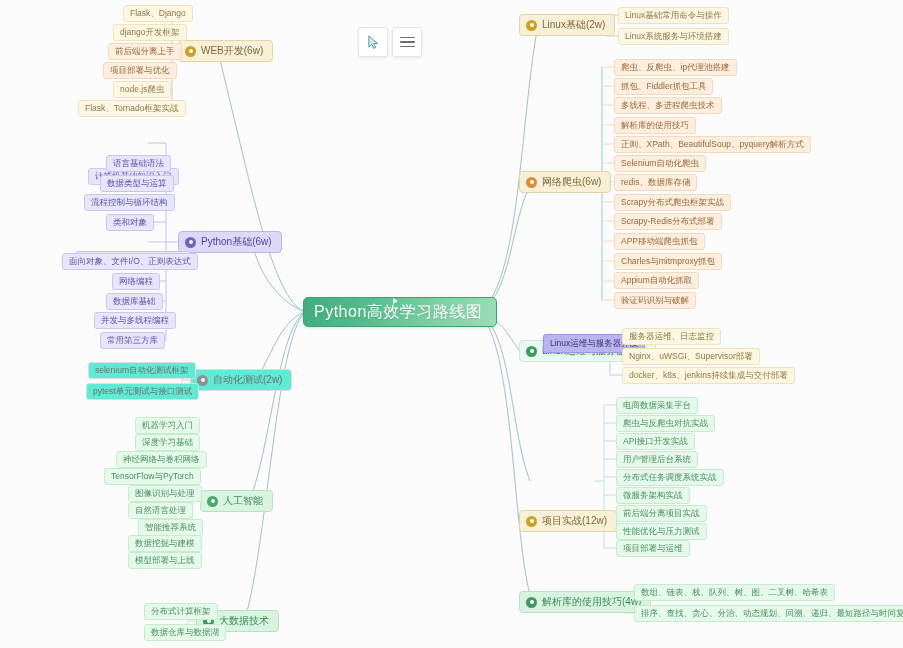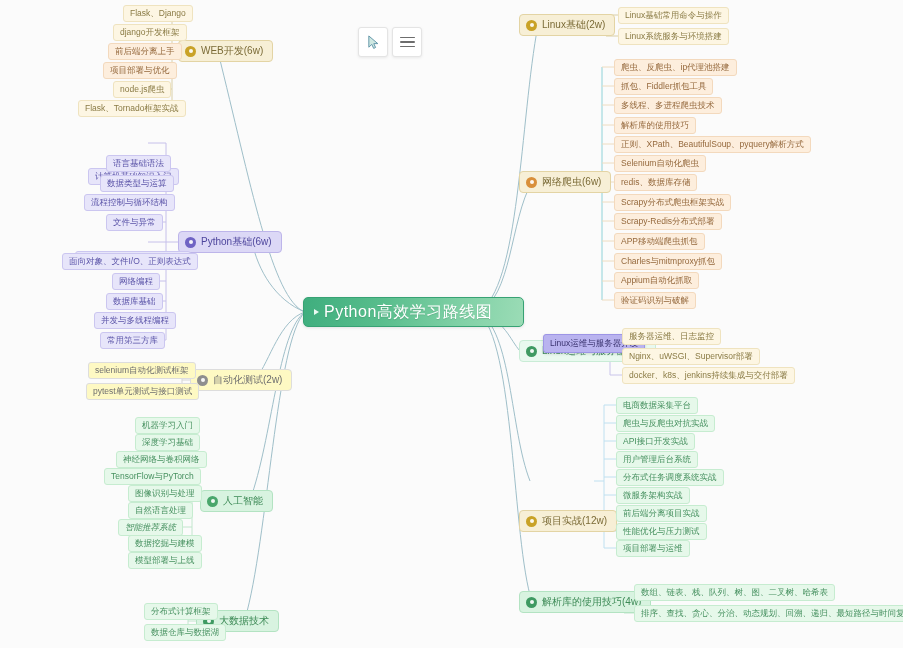--- a/index.html
+++ b/index.html
@@ -22,25 +22,26 @@
     line-height:1;
   }
 
   
   .center-node{
     background:linear-gradient(100deg,#3fae7e 0%,#58bd8c 35%,#7fd0a5 70%,#9bdcb6 100%);
     border:1px solid #37a274;
     border-radius:5px;
     color:#ffffff;
     font-size:16px;
-    padding:0 31px 0 10px;
+    padding:0 14px 0 10px;
     height:30px;
     letter-spacing:.5px;
     text-shadow:0 1px 1px rgba(0,0,0,.12);
     box-shadow:0 1px 3px rgba(0,0,0,.10);
+    flex-direction:column;
   }
   .center-node .bullet{
     width:0;height:0;
     border-left:5px solid #eafaf2;
     border-top:3.5px solid transparent;
     border-bottom:3.5px solid transparent;
     margin-right:5px;
   }
 
   
@@ -69,21 +70,21 @@
     border-radius:3px;
     border:1px solid transparent;
   }
 
   
   .c-cream      {background:#fdf6e3;border-color:#efe3bf;color:#8a7b45;}
   .c-cream-d    {background:#f7efd6;border-color:#e3d4a4;color:#7b6b37;}
   .c-peach      {background:#fdeedd;border-color:#f3d9bd;color:#95693d;}
   .c-purple     {background:#e7e5fa;border-color:#cbc6f0;color:#5b54a8;}
   .c-purple-d   {background:#dcd8f6;border-color:#bdb5ea;color:#4e469d;}
-  .c-gray       {background:#fef9c3;border-color:#dddddd;color:#6f6f6f;}
+  .c-gray       {background:#5eead4;border-color:#dddddd;color:#6f6f6f;}
   .c-green      {background:#e6f8ea;border-color:#c6ecd0;color:#479160;}
   .c-green-d    {background:#d8f3e0;border-color:#b3e3c2;color:#3d8a56;text-align:right;}
   .c-mint       {background:#e9f9ef;border-color:#c9ecd6;color:#3f8a5e;}
 
   .d-gold   {background:#c9a227;}
   .d-orange {background:#d98f3a;}
   .d-purple {background:#6f63c4;}
   .d-gray   {background:#8e8e8e;}
   .d-green  {background:#4aa76c;}
   .d-green2 {background:#3f9a62;}
@@ -282,21 +283,21 @@
   <div class="node leaf c-cream" style="left:78px;top:100px;">Flask、Tornado框架实战</div>
 
   <div class="node branch c-purple-d" style="left:178px;top:231px;">
     <span class="dot d-purple"></span>
     <span>Python基础(6w)</span>
   </div>
   <div class="node leaf c-purple" style="left:88px;top:135px;margin-top:33px;">计算机基础知识入门</div>
   <div class="node leaf c-purple" style="left:106px;top:155px;">语言基础语法</div>
   <div class="node leaf c-purple" style="left:100px;top:175px;">数据类型与运算</div>
   <div class="node leaf c-purple" style="left:84px;top:194px;">流程控制与循环结构</div>
-  <div class="node leaf c-purple" style="left:106px;top:214px;">文件与异常</div>
+  <div class="node leaf c-purple" style="left:106px;top:214px;">类和对象</div>
   <div class="node leaf c-purple" style="left:75px;top:234px;margin-top:17px;">函数、模块、包、类和对象</div>
   <div class="node leaf c-purple" style="left:62px;top:253px;">面向对象、文件I/O、正则表达式</div>
   <div class="node leaf c-purple" style="left:112px;top:273px;">网络编程</div>
   <div class="node leaf c-purple" style="left:106px;top:293px;">数据库基础</div>
   <div class="node leaf c-purple" style="left:94px;top:312px;">并发与多线程编程</div>
   <div class="node leaf c-purple" style="left:100px;top:332px;">常用第三方库</div>
 
   <div class="node branch c-gray" style="left:190px;top:369px;">
     <span class="dot d-gray"></span>
     <span>自动化测试(2w)</span>
@@ -307,21 +308,21 @@
   <div class="node branch c-green-d" style="left:200px;top:490px;">
     <span class="dot d-green"></span>
     <span>人工智能</span>
   </div>
   <div class="node leaf c-green" style="left:135px;top:417px;">机器学习入门</div>
   <div class="node leaf c-green" style="left:135px;top:434px;">深度学习基础</div>
   <div class="node leaf c-green" style="left:116px;top:451px;">神经网络与卷积网络</div>
   <div class="node leaf c-green" style="left:104px;top:468px;">TensorFlow与PyTorch</div>
   <div class="node leaf c-green" style="left:128px;top:485px;">图像识别与处理</div>
   <div class="node leaf c-green" style="left:128px;top:502px;">自然语言处理</div>
-  <div class="node leaf c-green" style="left:118px;top:519px;font-style:italic;">智能推荐系统</div>
+  <div class="node leaf c-green" style="left:138px;top:519px;">智能推荐系统</div>
   <div class="node leaf c-green" style="left:128px;top:535px;">数据挖掘与建模</div>
   <div class="node leaf c-green" style="left:128px;top:552px;">模型部署与上线</div>
 
   <div class="node branch c-green-d" style="left:196px;top:610px;">
     <span class="dot d-green2"></span>
     <span>大数据技术</span>
   </div>
   <div class="node leaf c-green" style="left:144px;top:603px;">分布式计算框架</div>
   <div class="node leaf c-green" style="left:144px;top:624px;">数据仓库与数据湖</div>
 

